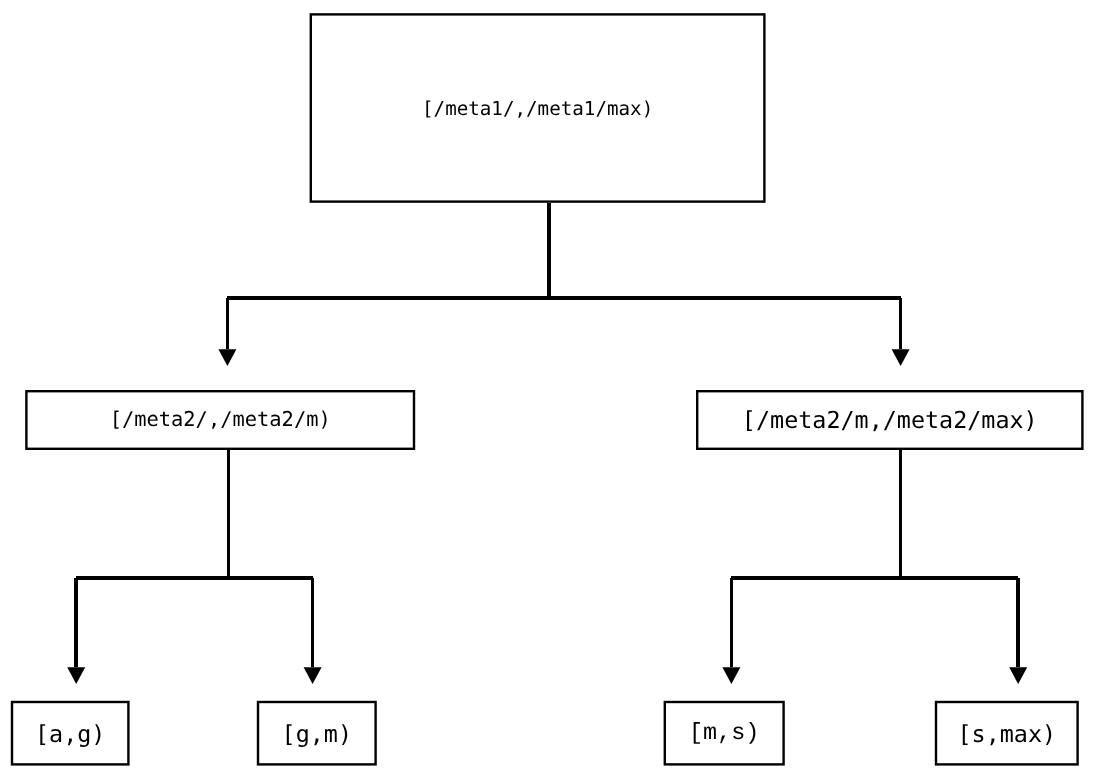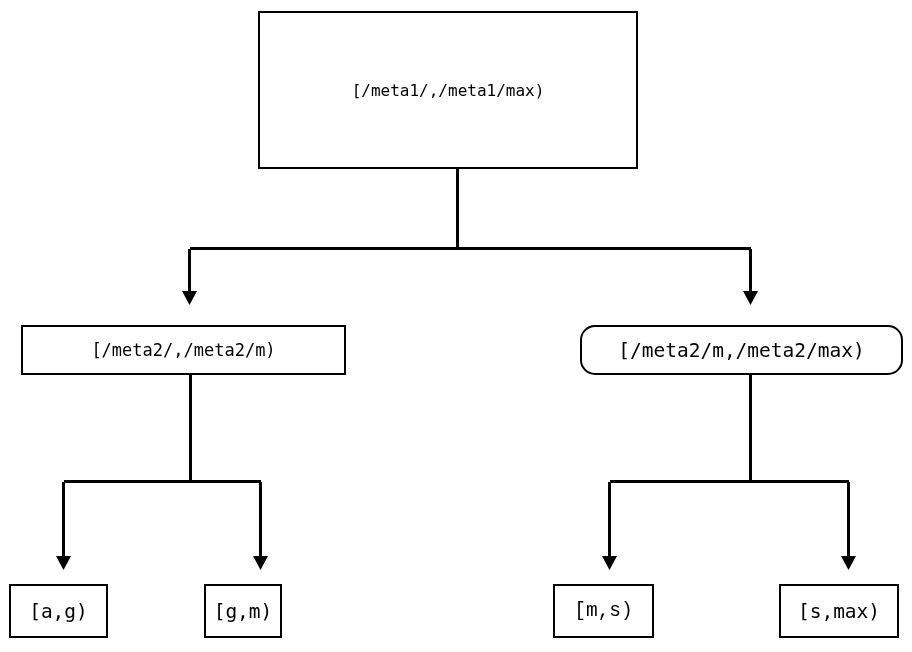--- a/index.html
+++ b/index.html
@@ -44,29 +44,28 @@
     width: 325px;
     height: 50px;
     font-size: 17px;
   }
   .node-l2-right {
     left: 580px;
     top: 325px;
     width: 323px;
     height: 50px;
     font-size: 19.5px;
-    border-radius: 15px;
   }
   .node-leaf {
     top: 584px;
     height: 54px;
     font-size: 19.5px;
   }
   .leaf-ag    { left: 9px;   width: 99px; }
-  .leaf-gm    { left: 204px; width: 78px; }
+  .leaf-gm    { left: 214px; width: 100px; }
   .leaf-ms    { left: 553px; width: 101px; font-family: Liberation Mono, monospace; }
   .leaf-smax  { left: 779px; width: 120px; }
 
   .edge-svg {
     position: absolute;
     left: 0;
     top: 0;
     width: 912px;
     height: 652px;
     pointer-events: none;

